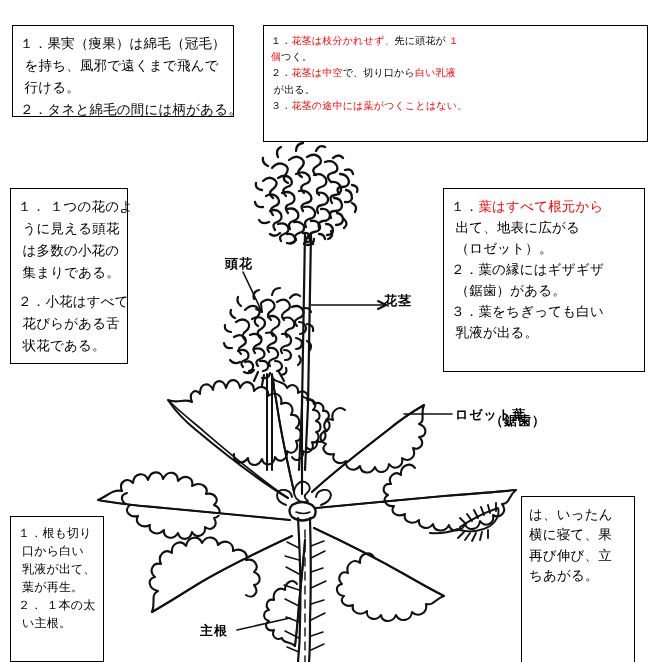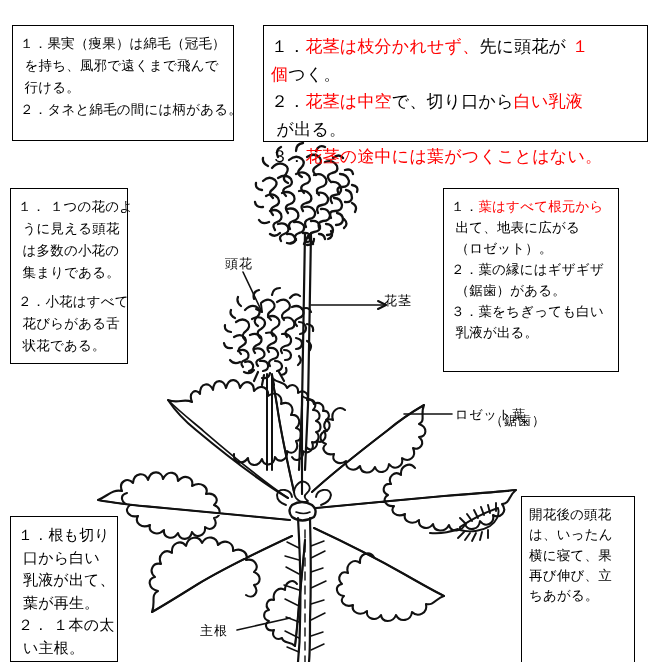--- a/index.html
+++ b/index.html
@@ -30,46 +30,46 @@
     padding: 7px 6px 7px 7px;
     white-space: pre-wrap;
   }
   .note-box .ln {
     display: block;
     white-space: pre;
   }
   .r { color: #ff0000; }
   .k { color: #000000; }
 
-  .box-fruit   { left: 12px;  top: 25px;  width: 222px; height: 116px; font-size: 13.5px; }
-  .box-stem    { left: 263px; top: 25px;  width: 385px; height: 117px; font-size: 17px; }
+  .box-fruit   { left: 12px;  top: 25px;  width: 222px; height: 92px; font-size: 13.5px; }
+  .box-stem    { left: 263px; top: 25px;  width: 385px; height: 117px; font-size: 10px; font-family: Liberation Serif, serif; }
   .box-head    { left: 10px;  top: 188px; width: 118px; height: 176px; font-size: 13.5px; }
-  .box-leaf    { left: 443px; top: 188px; width: 176px; height: 184px; font-size: 13.5px; }
-  .box-root    { left: 10px;  top: 516px; width: 108px; height: 146px; font-size: 15px; }
+  .box-leaf    { left: 443px; top: 188px; width: 202px; height: 184px; font-size: 13.5px; }
+  .box-root    { left: 10px;  top: 516px; width: 94px; height: 146px; font-size: 12px; }
   .box-after   { left: 521px; top: 496px; width: 114px; height: 169px; font-size: 13.5px; }
 
   .box-stem .ln, .box-fruit .ln { line-height: 1.62; }
   .box-head .ln { line-height: 1.62; }
   .box-leaf .ln { line-height: 1.55; }
   .box-root .ln { line-height: 1.5; }
   .box-after .ln { line-height: 1.5; }
 
   
   #drawing {
     position: absolute;
     left: 0; top: 0;
     width: 650px; height: 662px;
   }
 
   
   .dlabel {
     position: absolute;
     color: #000000;
     font-size: 13px;
-    font-weight: 400;
+    font-weight: 700;
     letter-spacing: 1px;
     white-space: nowrap;
   }
   .lbl-head     { left: 225px; top: 255px; }
   .lbl-scape    { left: 384px; top: 292px; }
   .lbl-rosette  { left: 455px; top: 406px; }
   .lbl-serrate  { left: 470px; top: 412px; margin-left: 20px; }
   .lbl-taproot  { left: 200px; top: 622px; }
 </style>
 </head>
@@ -288,15 +288,15 @@
   <div class="dlabel lbl-scape">花茎</div>
   <div class="dlabel lbl-rosette">ロゼット葉</div>
   <div class="dlabel lbl-serrate">（鋸歯）</div>
   <div class="dlabel lbl-taproot">主根</div>
 
   <div class="note-box box-fruit"><span class="ln"><span class="k">１．果実（痩果）は綿毛（冠毛）</span></span><span class="ln"><span class="k"> を持ち、風邪で遠くまで飛んで</span></span><span class="ln"><span class="k"> 行ける。</span></span><span class="ln"><span class="k">２．タネと綿毛の間には柄がある。</span></span></div>
   <div class="note-box box-stem"><span class="ln"><span class="k">１．</span><span class="r">花茎は枝分かれせず、</span><span class="k">先に頭花が </span><span class="r">１</span></span><span class="ln"><span class="r">個</span><span class="k">つく。</span></span><span class="ln"><span class="k">２．</span><span class="r">花茎は中空</span><span class="k">で、切り口から</span><span class="r">白い乳液</span></span><span class="ln"><span class="k"> が出る。</span></span><span class="ln"><span class="k">３．</span><span class="r">花茎の途中には葉がつくことはない。</span></span></div>
   <div class="note-box box-head"><span class="ln"><span class="k">１． １つの花のよ</span></span><span class="ln"><span class="k"> うに見える頭花</span></span><span class="ln"><span class="k"> は多数の小花の</span></span><span class="ln"><span class="k"> 集まりである。</span></span><span class="ln" style="height: 8px;">&nbsp;</span><span class="ln"><span class="k">２．小花はすべて</span></span><span class="ln"><span class="k"> 花びらがある舌</span></span><span class="ln"><span class="k"> 状花である。</span></span></div>
   <div class="note-box box-leaf"><span class="ln"><span class="k">１．</span><span class="r">葉はすべて根元から</span></span><span class="ln"><span class="k"> 出て、地表に広がる</span></span><span class="ln"><span class="k"> （ロゼット）。</span></span><span class="ln"><span class="k">２．葉の縁にはギザギザ</span></span><span class="ln"><span class="k"> （鋸歯）がある。</span></span><span class="ln"><span class="k">３．葉をちぎっても白い</span></span><span class="ln"><span class="k"> 乳液が出る。</span></span></div>
   <div class="note-box box-root"><span class="ln"><span class="k">１．根も切り</span></span><span class="ln"><span class="k"> 口から白い</span></span><span class="ln"><span class="k"> 乳液が出て、</span></span><span class="ln"><span class="k"> 葉が再生。</span></span><span class="ln"><span class="k">２． １本の太</span></span><span class="ln"><span class="k"> い主根。</span></span></div>
-  <div class="note-box box-after"><span class="ln"><span class="k">開花後の頭花</span></span><span class="ln"><span class="k">は、いったん</span></span><span class="ln"><span class="k">横に寝て、果</span></span><span class="ln"><span class="k">再び伸び、立</span></span><span class="ln"><span class="k">ちあがる。</span></span></div>
+  <div class="note-box box-after"><span class="ln"><span class="k">は、いったん</span></span><span class="ln"><span class="k">横に寝て、果</span></span><span class="ln"><span class="k">再び伸び、立</span></span><span class="ln"><span class="k">ちあがる。</span></span></div>
 
 </div>
 
 </body></html>

